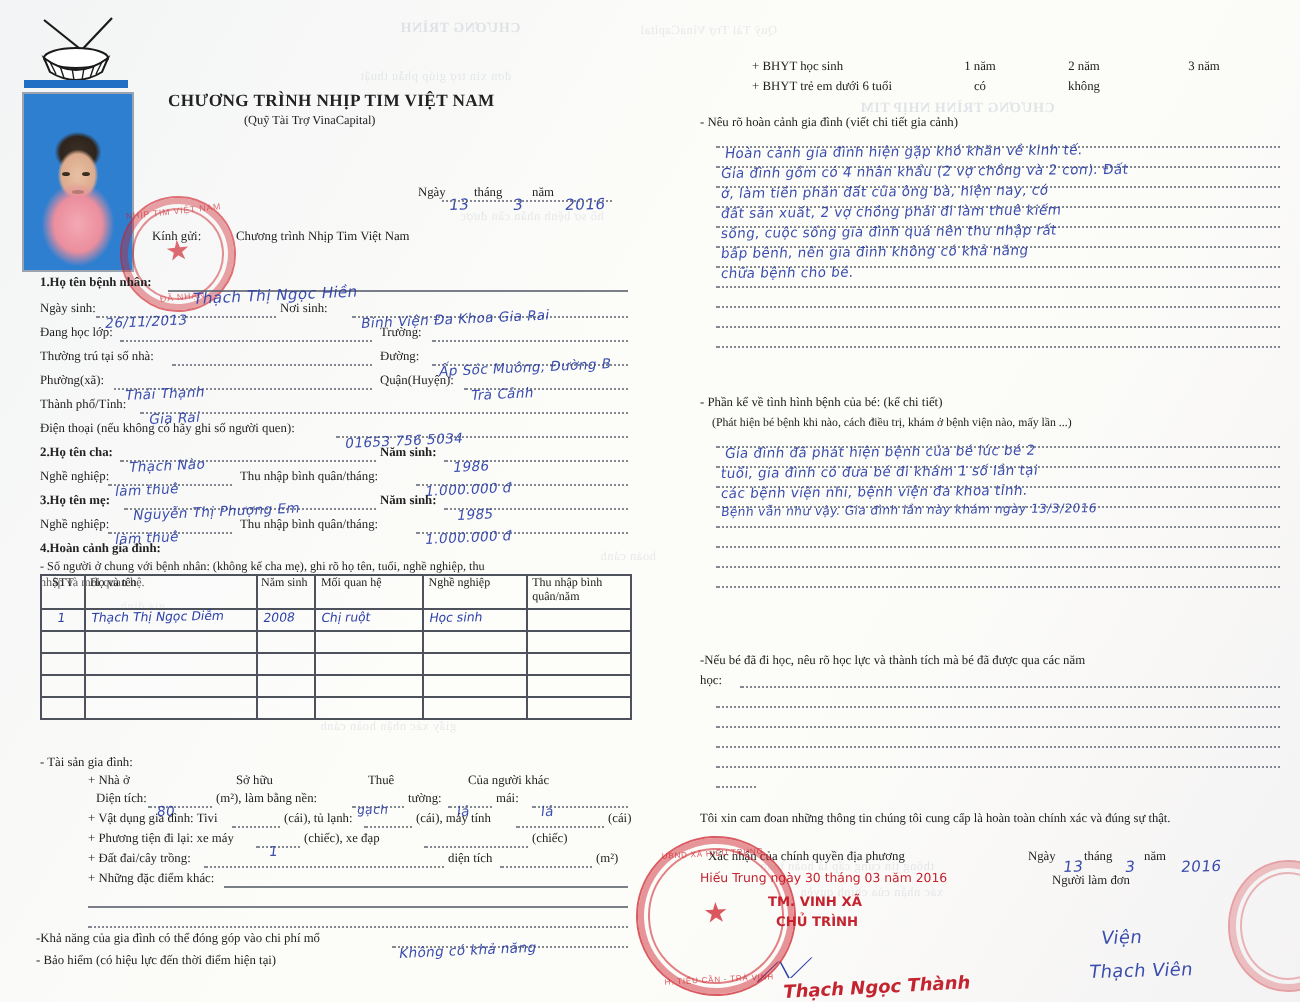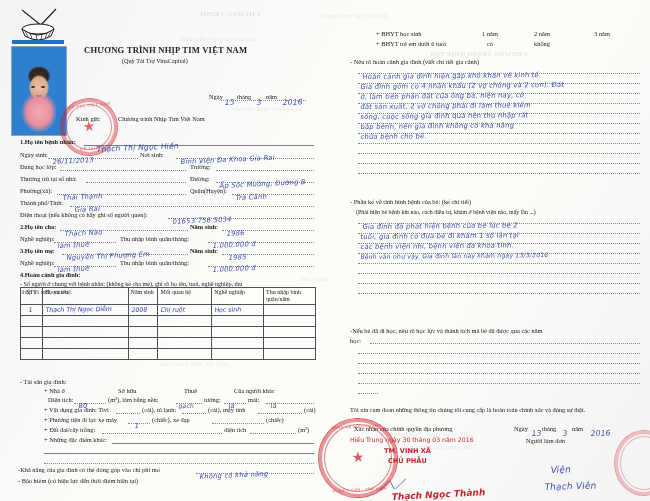--- a/index.html
+++ b/index.html
@@ -457,21 +457,21 @@
     <div class="dline" style="left:22px; top:363px; width:282px;"></div>
     <div class="dline" style="left:22px; top:373px; width:282px;"></div>
     <div class="dline" style="left:22px; top:383px; width:282px;"></div>
     <div class="dline" style="left:22px; top:393px; width:20px;"></div>
 
     <div class="t" style="left:14px; top:406px; font-size:6.3px;">Tôi xin cam đoan những thông tin chúng tôi cung cấp là hoàn toàn chính xác và đúng sự thật.</div>
 
     <div class="t" style="left:18px; top:425px;">Xác nhận của chính quyền địa phương</div>
     <div class="redtext" style="left:14px; top:436px; font-size:6.2px;">Hiếu Trung ngày 30 tháng 03 năm 2016</div>
     <div class="redtext b" style="left:48px; top:447px;">TM. VINH XÃ</div>
-    <div class="redtext b" style="left:52px; top:457px;">CHỦ PHẪU</div>
+    <div class="redtext b" style="left:52px; top:457px;">CHỦ TRÌNH</div>
     <div class="sig" style="left:42px; top:480px; font-size:12px;">⁠⟋⟍⟋</div>
     <div class="redtext script" style="left:56px; top:492px;">Thạch Ngọc Thành</div>
 
     <div class="t" style="left:178px; top:425px;">Ngày</div>
     <span class="hw big" style="left:195px; top:430px;">13</span>
     <div class="t" style="left:206px; top:425px;">tháng</div>
     <span class="hw big" style="left:226px; top:430px;">3</span>
     <div class="t" style="left:236px; top:425px;">năm</div>
     <span class="hw big" style="left:254px; top:430px;">2016</span>
     <div class="t" style="left:190px; top:437px;">Người làm đơn</div>

